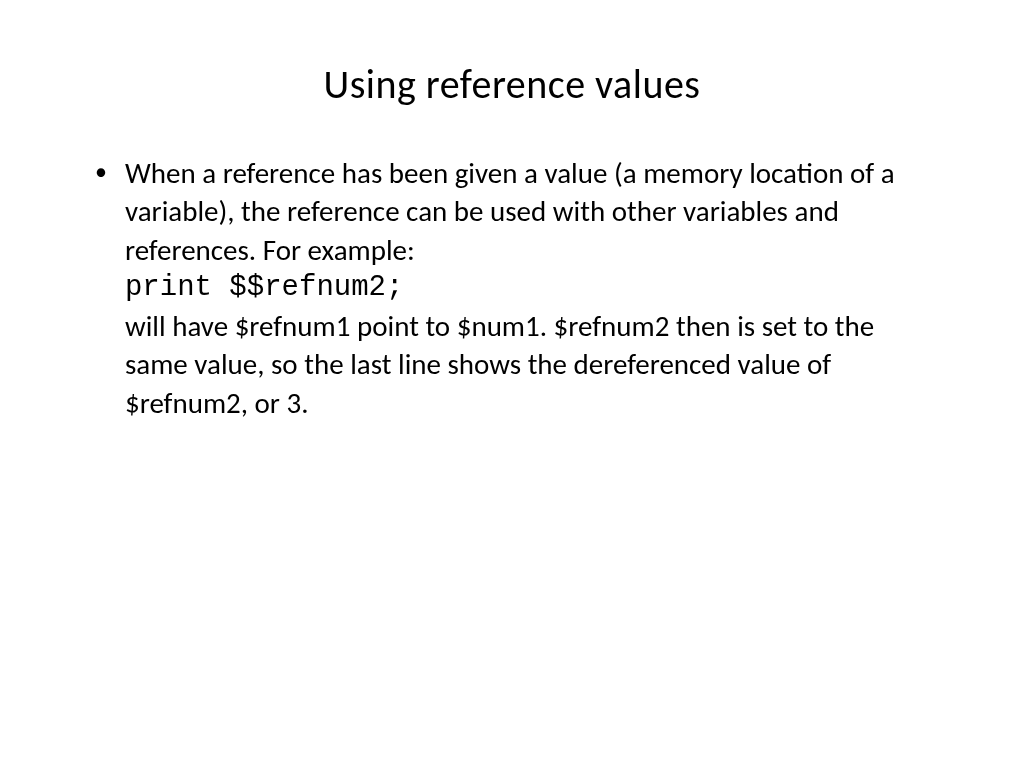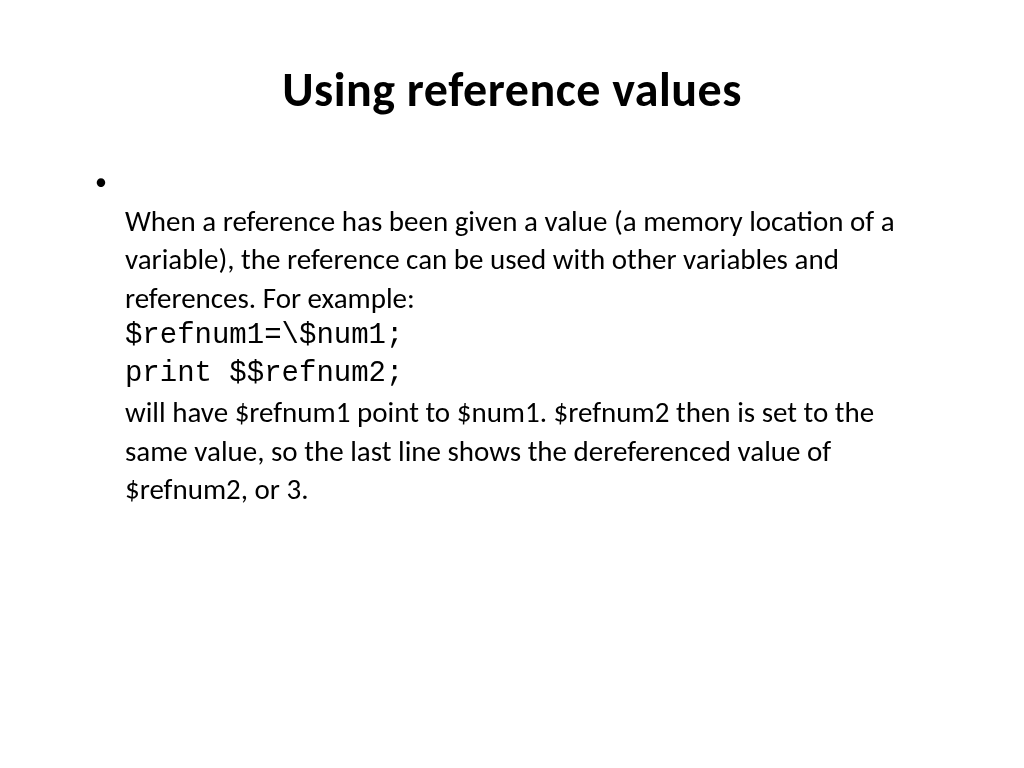--- a/index.html
+++ b/index.html
@@ -9,55 +9,53 @@
     }
     body {
       width: 1024px;
       height: 768px;
       background: #ffffff;
       font-family: Calibri, 'Segoe UI', Arial, sans-serif;
       color: #000000;
       padding: 60px 90px 40px 90px;
     }
     .slide-title {
-      font-size: 48px;
-      font-weight: 700;
+      font-size: 40px;
+      font-weight: 400;
       text-align: center;
       margin-bottom: 45px;
       letter-spacing: 0.5px;
     }
     .bullet-item {
       display: flex;
       align-items: flex-start;
       font-size: 29px;
       line-height: 1.32;
     }
     .bullet-marker {
       margin-right: 18px;
       margin-left: 5px;
       font-size: 24px;
       line-height: 1.5;
     }
     .bullet-content {
       flex: 1;
-      margin-top: 38px;
     }
     .code {
       font-family: 'Courier New', Courier, monospace;
     }
     .para {
       display: block;
     }
   </style>
 </head>
 <body>
 
 <h1 class="slide-title">Using reference values</h1>
 
 <div class="bullet-item">
   <span class="bullet-marker">•</span>
   <div class="bullet-content">
     <span class="para">When a reference has been given a value (a memory location of a variable), the reference can be used with other variables and references.  For example:</span>
-    <span class="para code">$refnum1=\$num1;</span>
     <span class="para code">print $$refnum2;</span>
     <span class="para">will have $refnum1 point to $num1. $refnum2 then is set to the same value, so the last line shows the dereferenced value of $refnum2, or 3.</span>
   </div>
 </div>
 
 </body></html>

